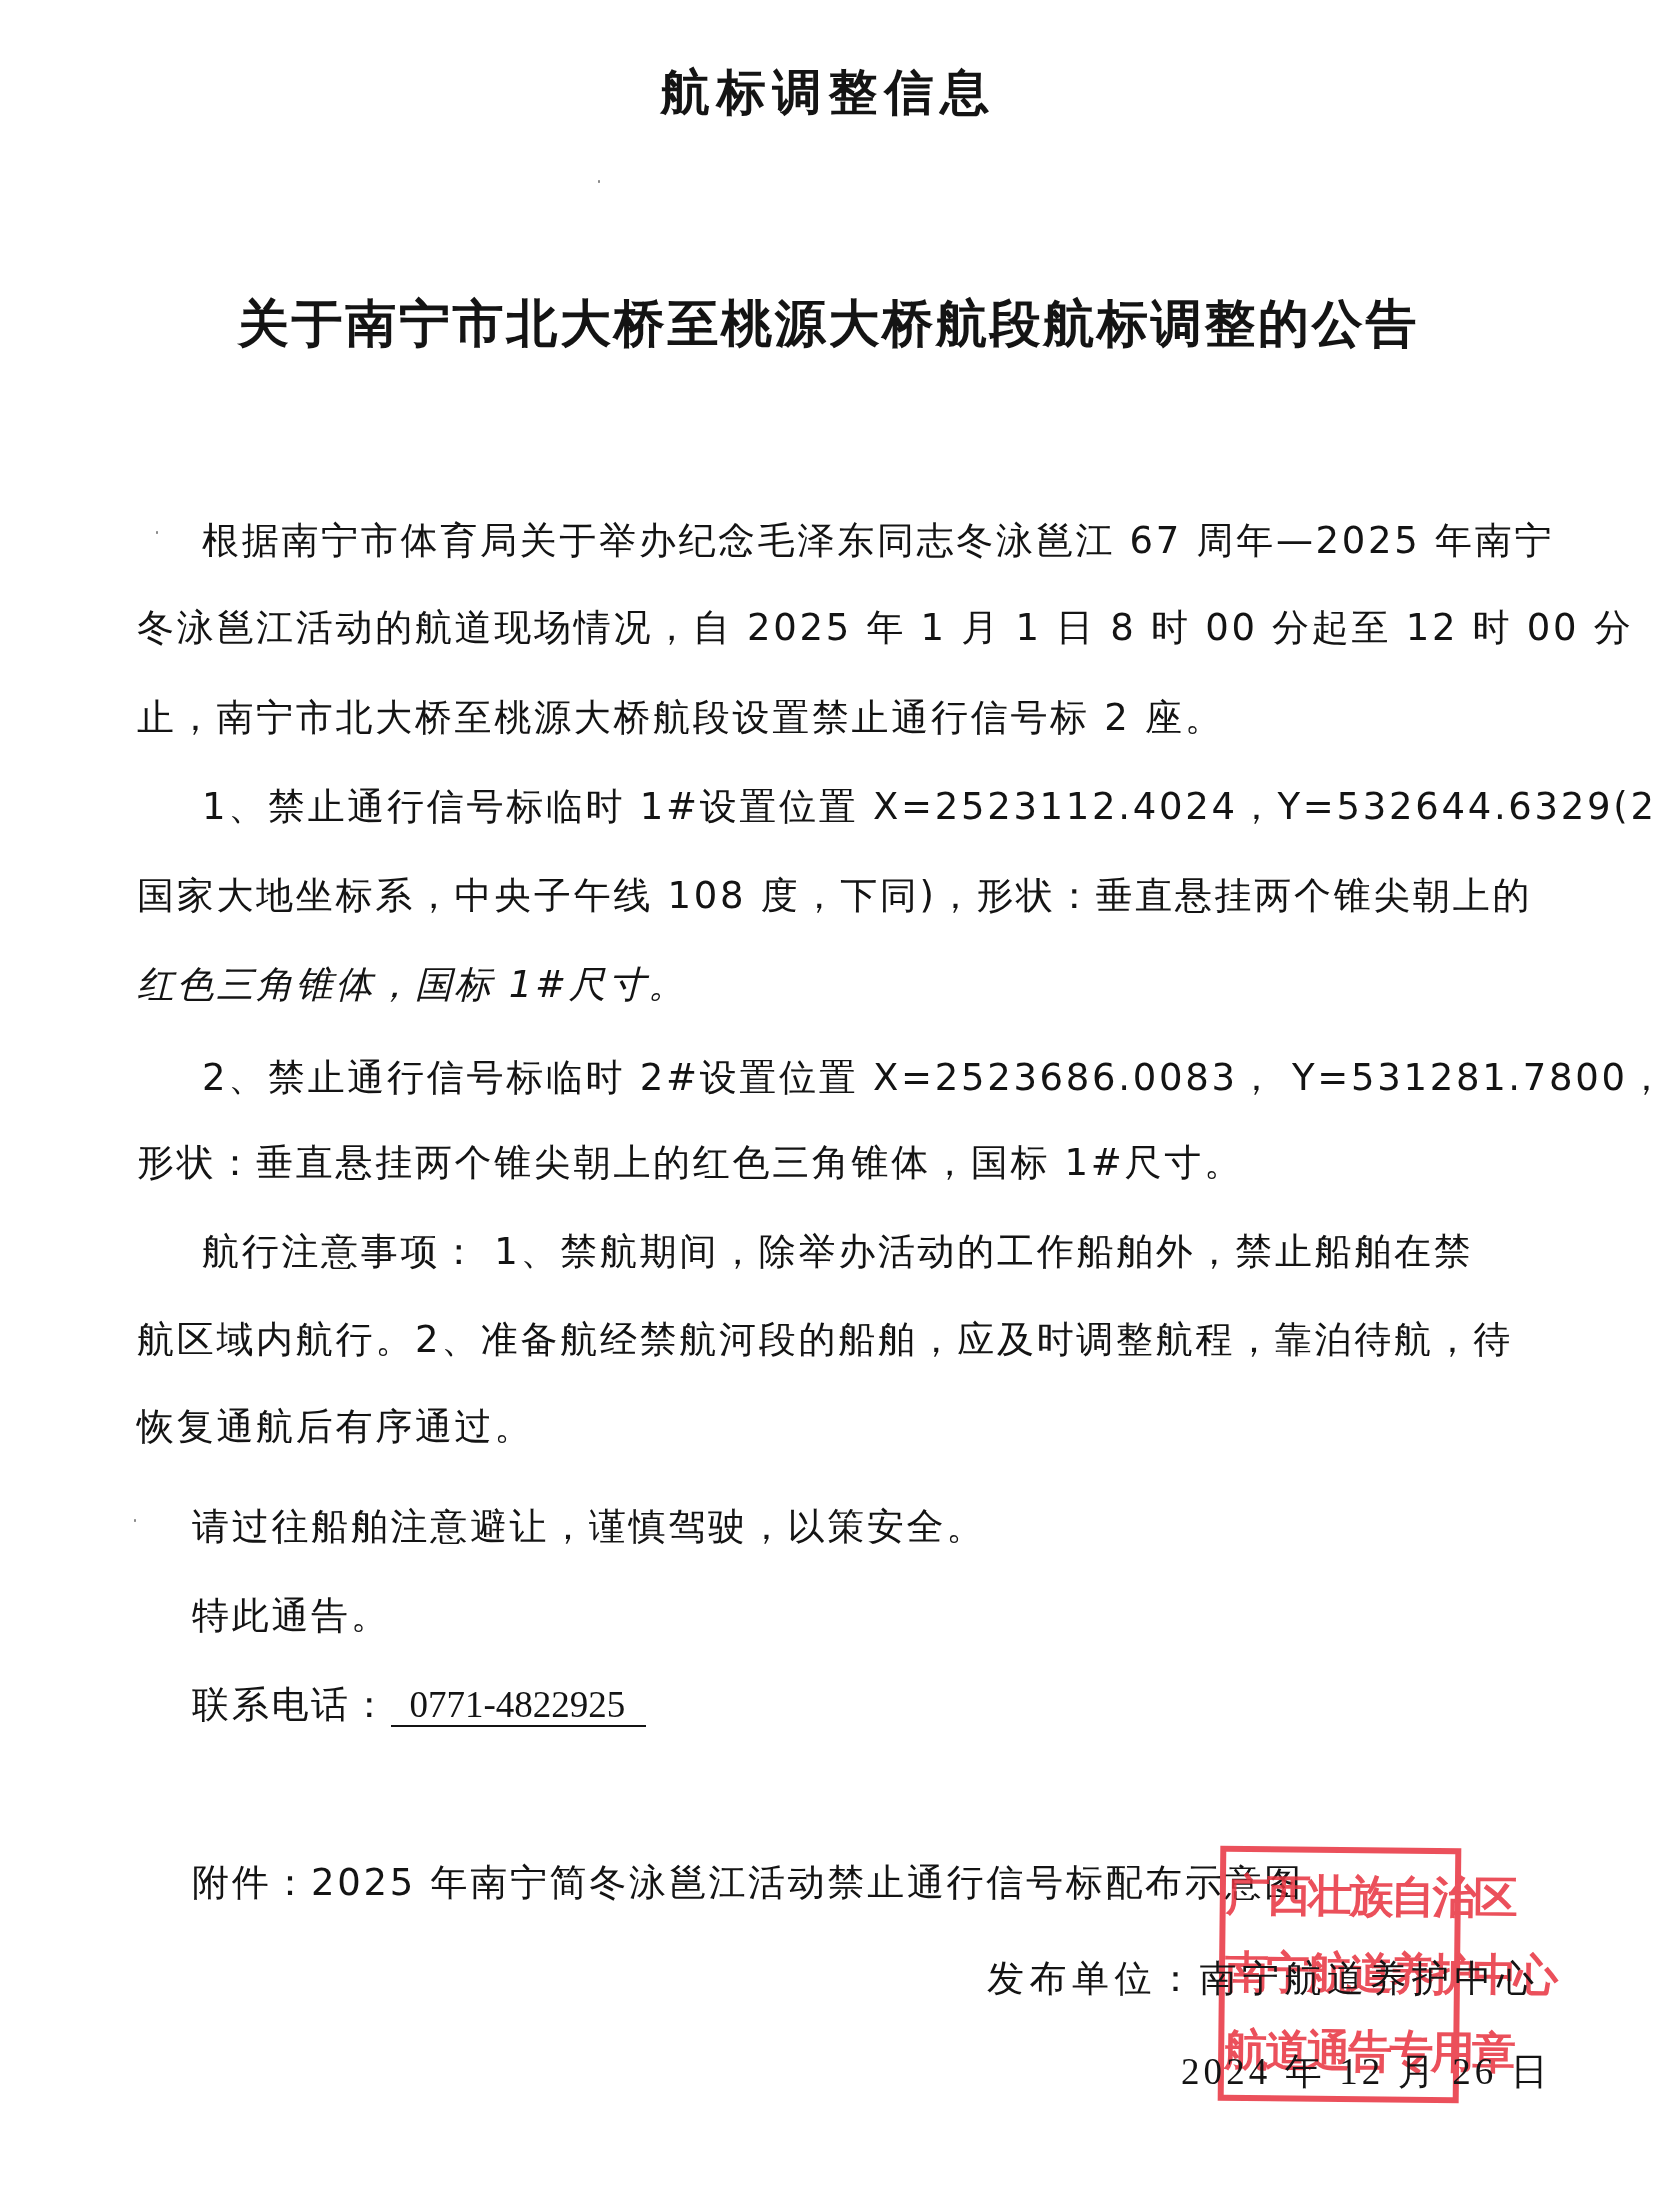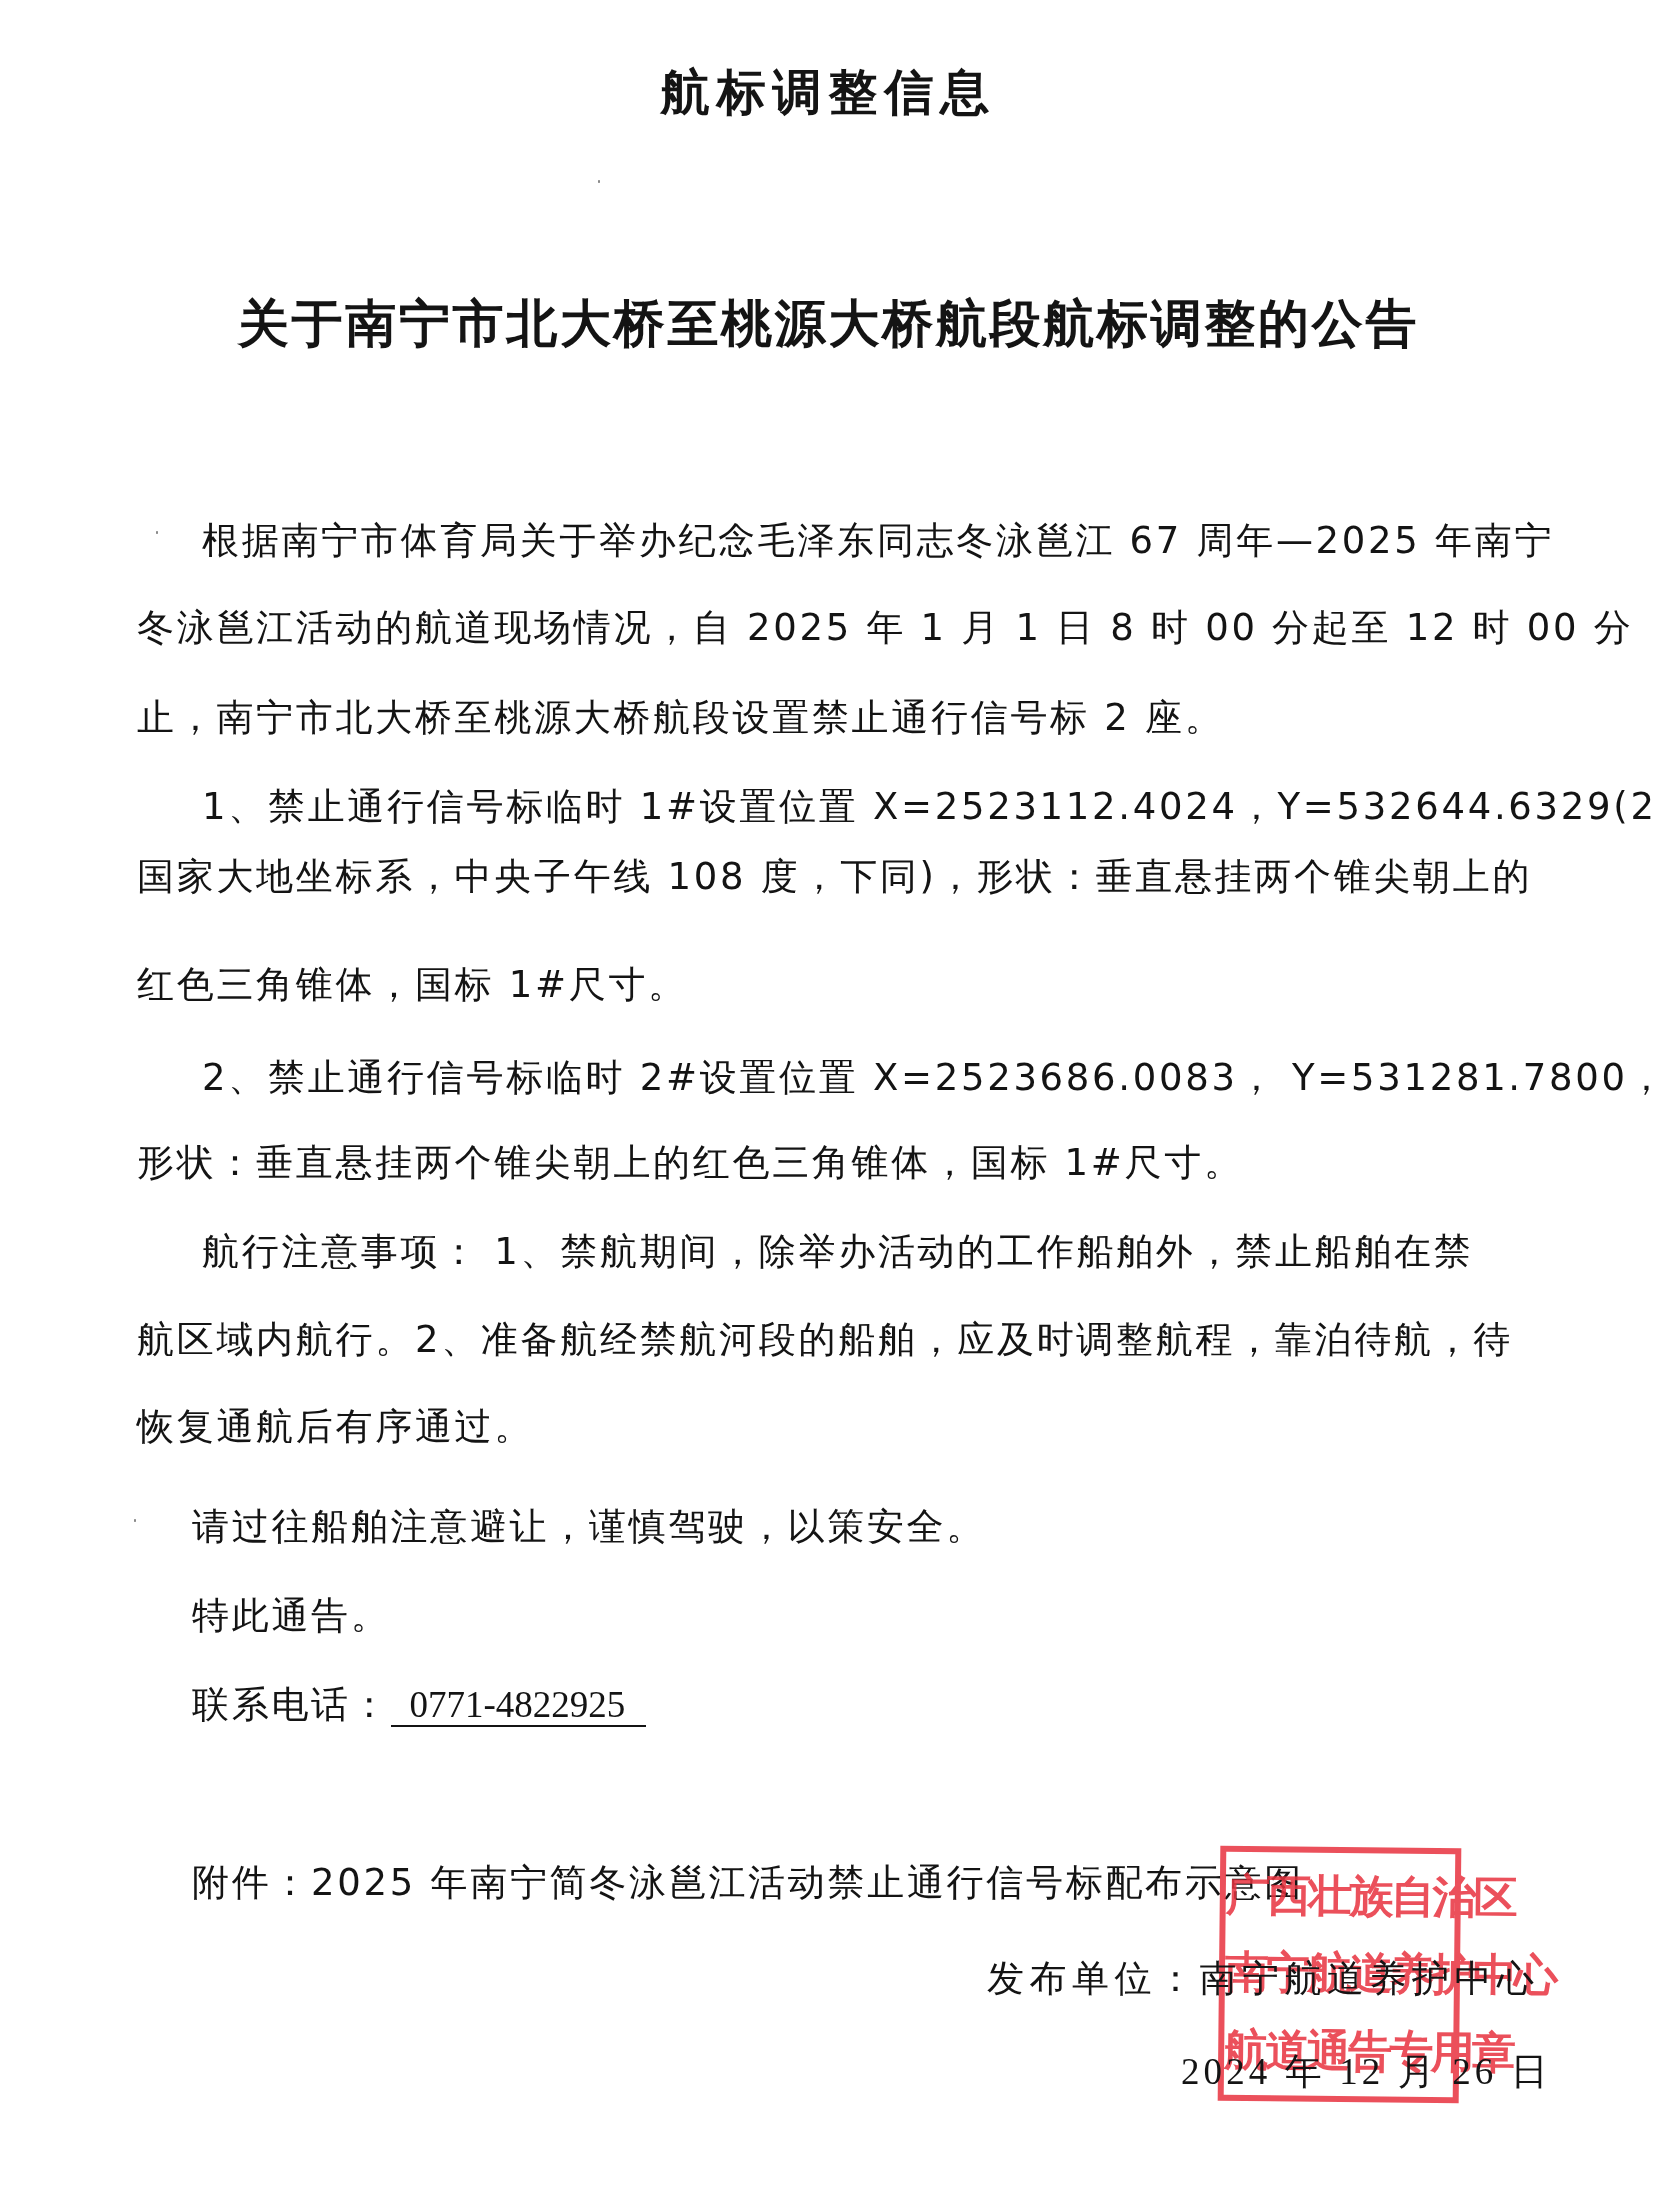--- a/index.html
+++ b/index.html
@@ -56,22 +56,22 @@
     font-family: "DejaVu Sans", "Liberation Sans", sans-serif;
   }
 
   .salutation { left: 141px; top: 439px; }
 
   .p1-l1 { left: 202px; top: 516px; }
   .p1-l2 { left: 137px; top: 603px; }
   .p1-l3 { left: 137px; top: 693px; }
 
   .p2-l1 { left: 202px; top: 782px; }
-  .p2-l2 { left: 137px; top: 852px; }
-  .p2-l3 { left: 137px; top: 960px; }
+  .p2-l2 { left: 137px; top: 871px; }
+  .p2-l3 { left: 137px; top: 960px; font-style: italic; }
 
   .p3-l1 { left: 202px; top: 1053px; }
   .p3-l2 { left: 137px; top: 1138px; }
 
   .p4-l1 { left: 202px; top: 1227px; }
   .p4-l2 { left: 137px; top: 1315px; }
   .p4-l3 { left: 137px; top: 1402px; }
 
   .closing-1 { left: 192px; top: 1502px; }
   .closing-2 { left: 192px; top: 1591px; }

